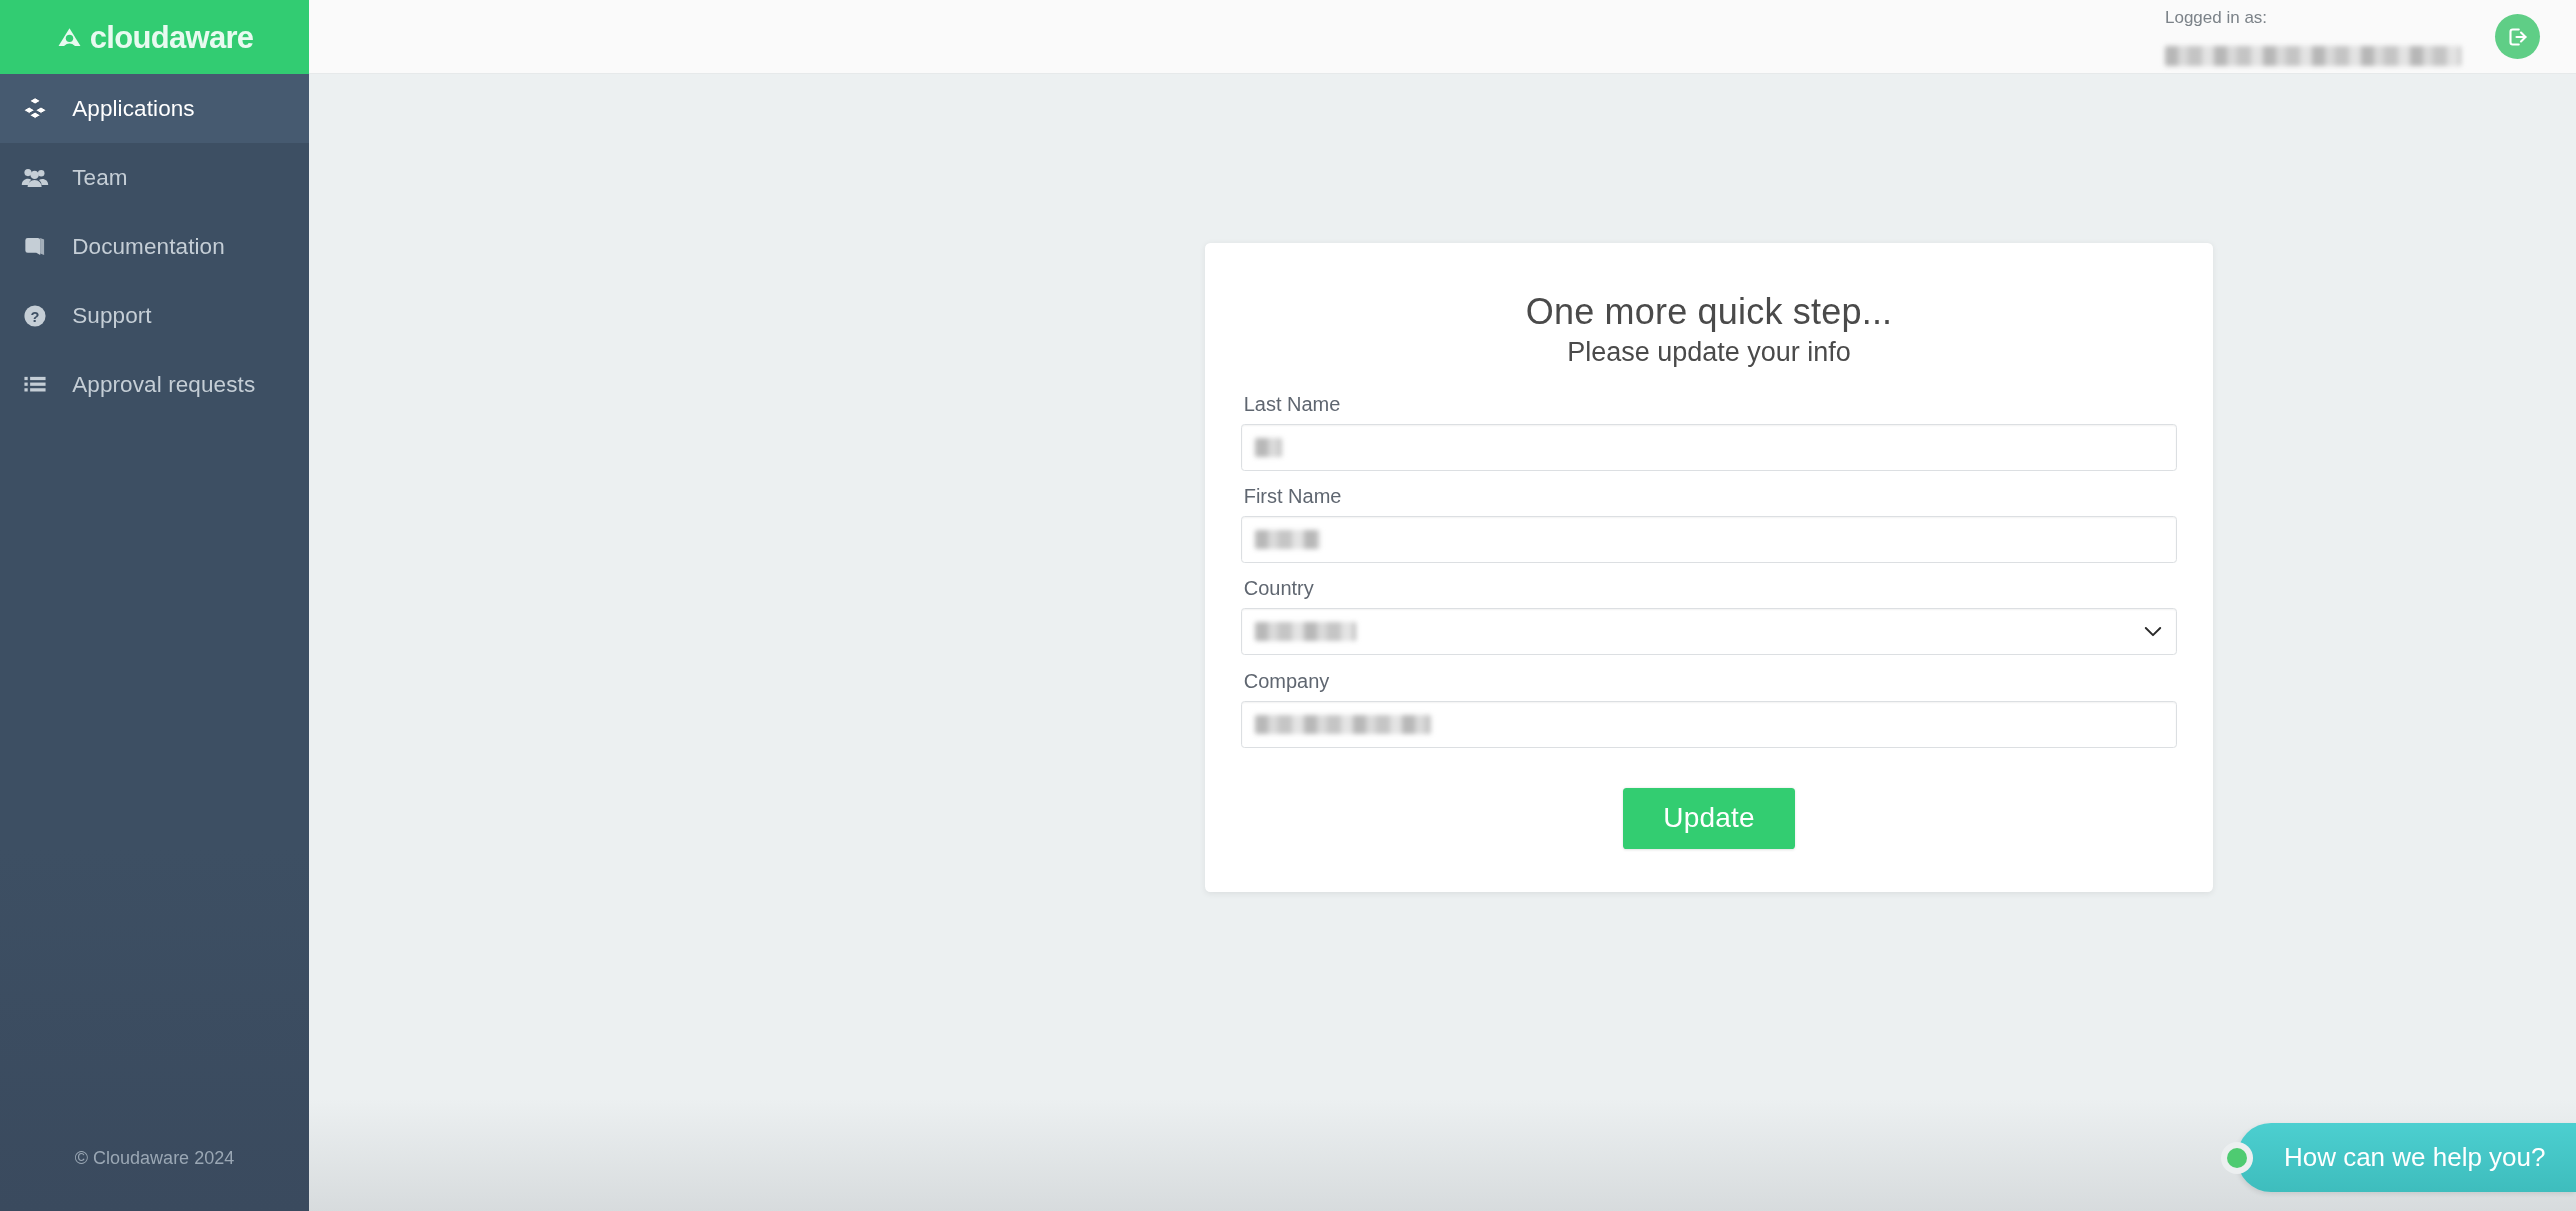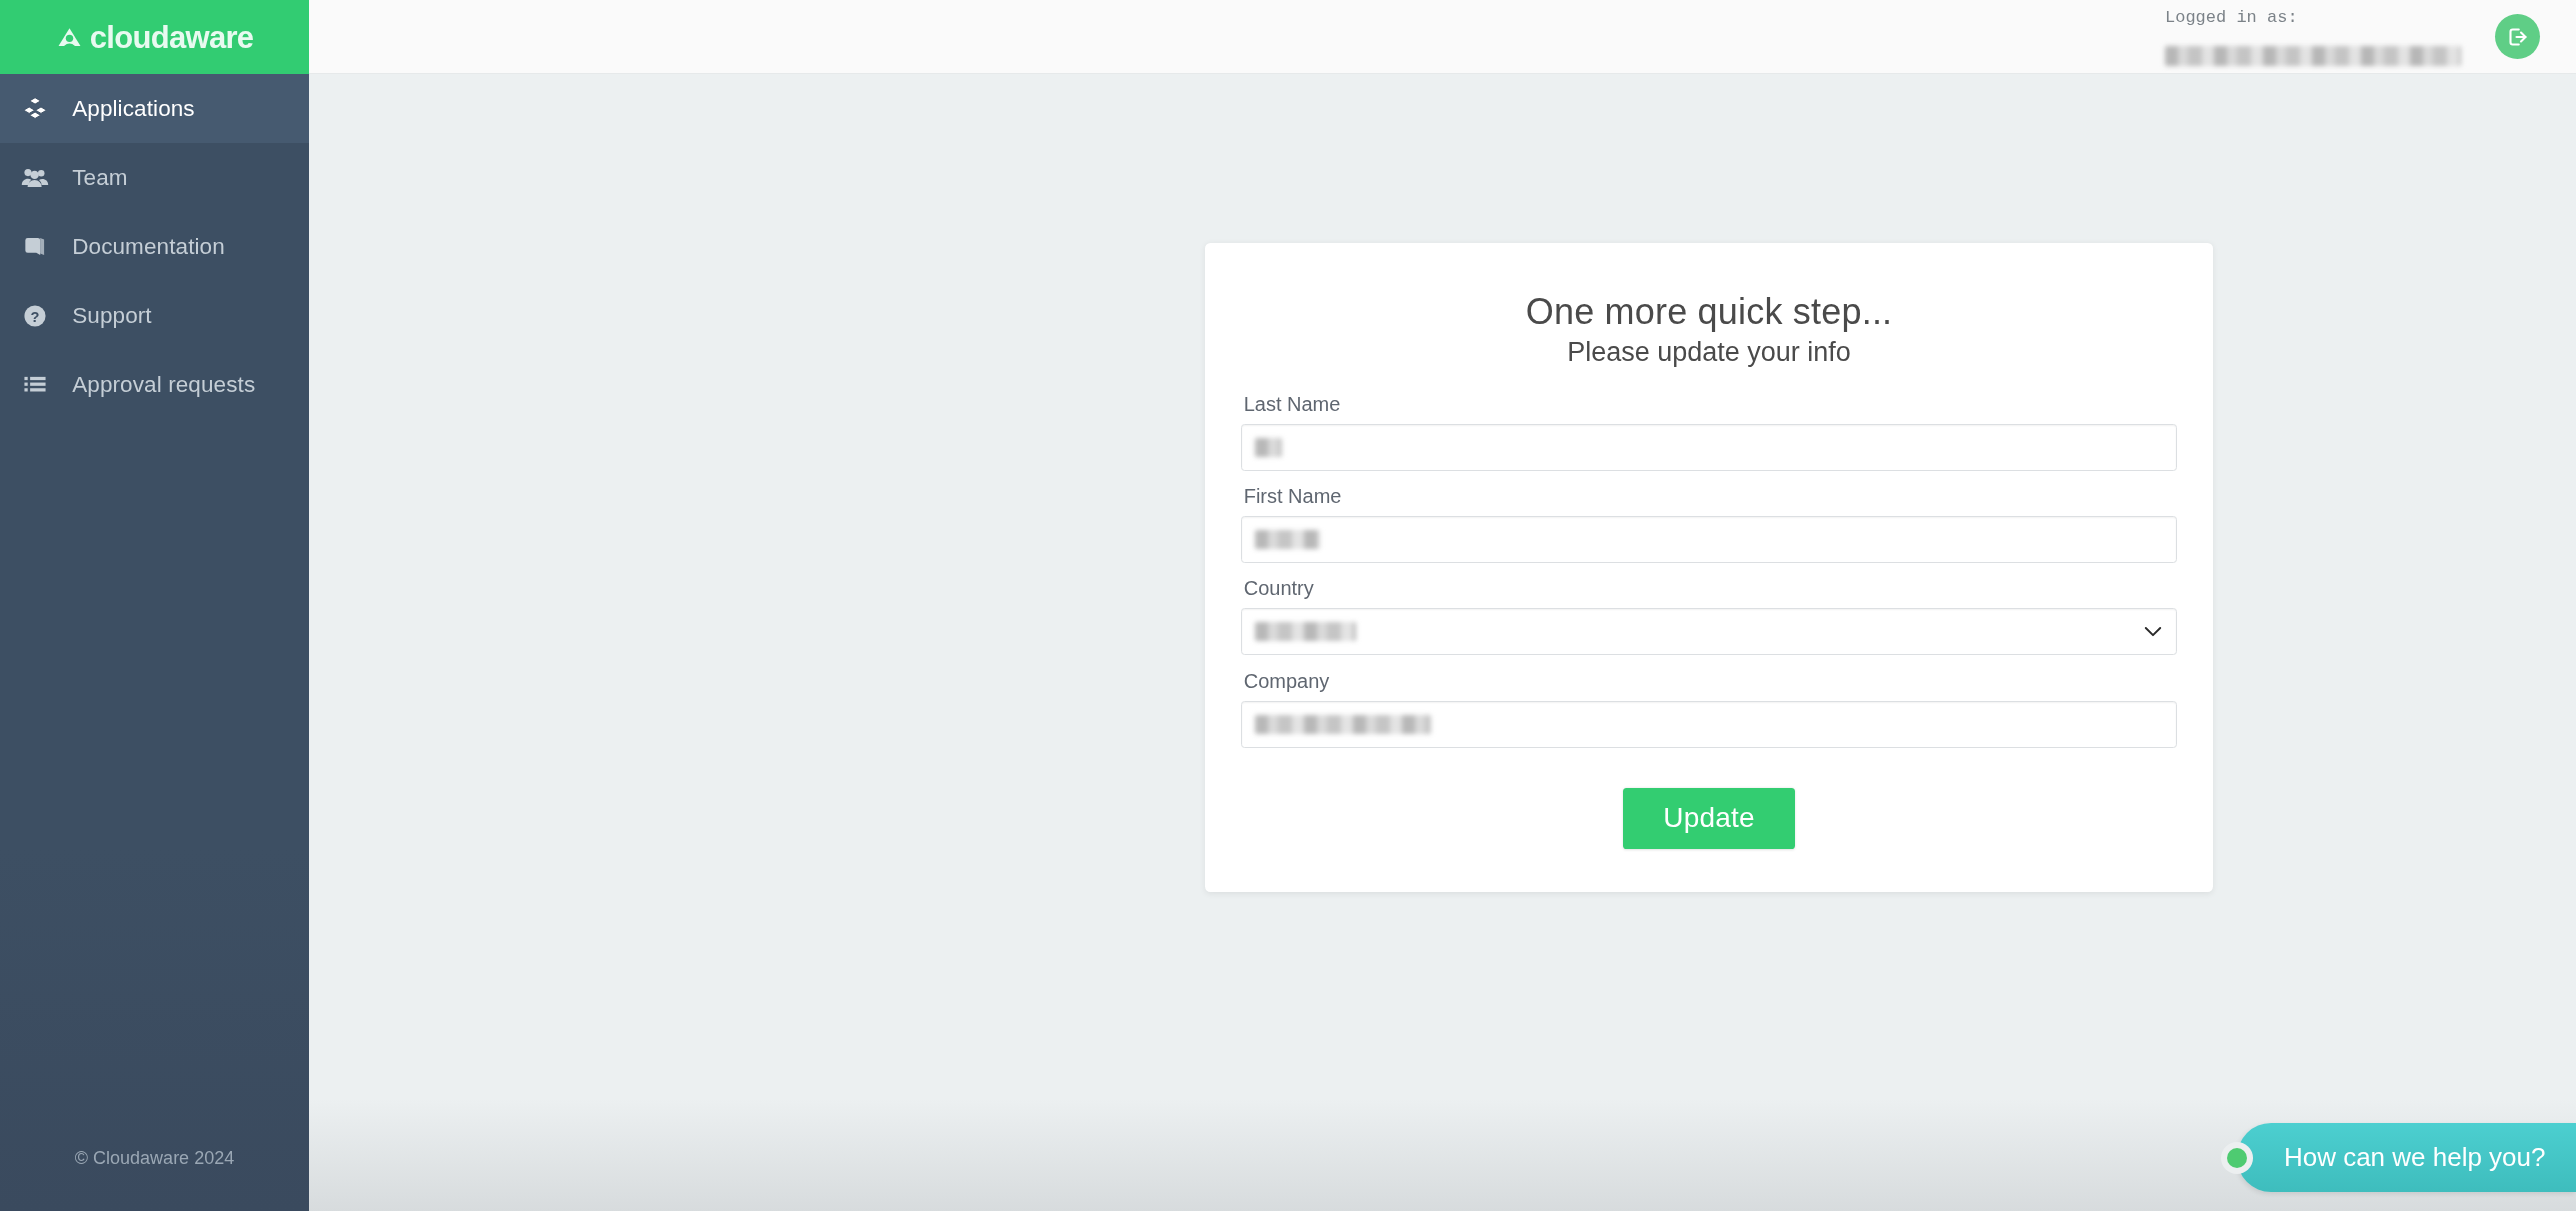--- a/index.html
+++ b/index.html
@@ -101,21 +101,20 @@
   .logged-block {
     text-align: left;
     margin-right: 34px;
     line-height: 1.28;
   }
   .logged-label {
     font-size: 17px;
     color: #7b8288;
     display: block;
     margin-bottom: 17px;
-    font-family: Liberation Mono, monospace;
   }
   .redacted {
     display: inline-block;
     border-radius: 1.8px;
     background:
       repeating-linear-gradient(90deg,
         rgba(160,160,160,0.75) 0px, rgba(160,160,160,0.75) 12.6px,
         rgba(205,205,205,0.75) 12.6px, rgba(205,205,205,0.75) 23.4px,
         rgba(178,178,178,0.75) 23.4px, rgba(178,178,178,0.75) 37px,
         rgba(218,218,218,0.75) 37px, rgba(218,218,218,0.75) 49px);

